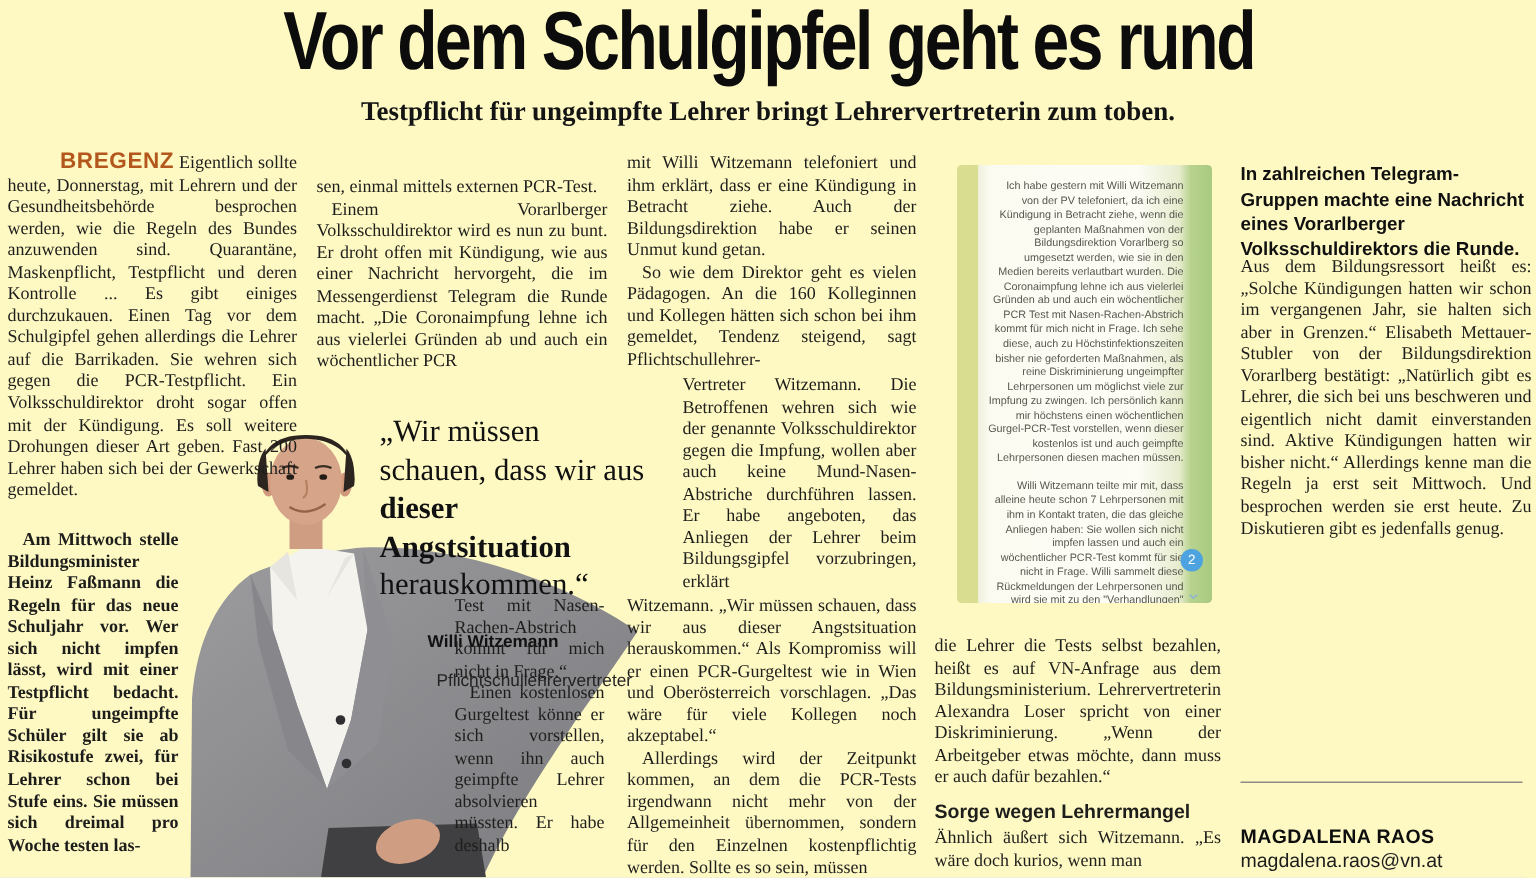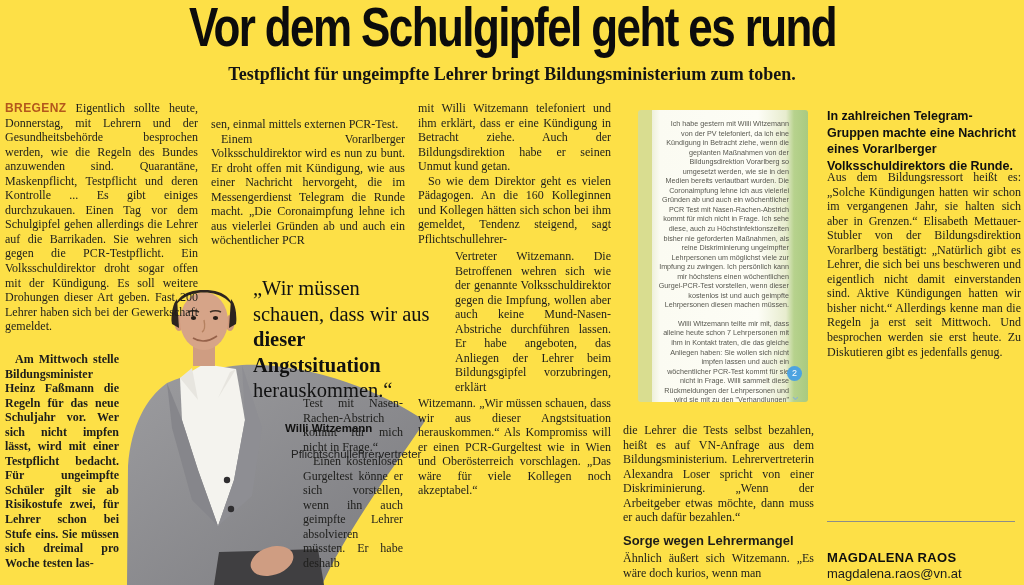--- a/index.html
+++ b/index.html
@@ -1,31 +1,31 @@
 <!DOCTYPE html>
 <html lang="de"><head>
 <meta charset="utf-8">
 <style>
   html,body{margin:0;padding:0;background:#e9e8e5;}
-  #page{position:relative;width:1024px;height:585px;background:#fde047;overflow:hidden;
+  #page{position:relative;width:1024px;height:585px;background:#fef9c3;overflow:hidden;
         font-family:"Liberation Serif",serif;color:#1d1d1b;}
   .abs{position:absolute;}
   
   .headline{top:0;left:0;width:1024px;text-align:center;line-height:1;}
   .headline span{display:inline-block;transform:scaleX(0.8);transform-origin:center;
         font-family:"Liberation Sans",sans-serif;font-weight:700;font-size:55px;
         letter-spacing:-2px;white-space:nowrap;color:#0c0c0c;}
   .subheadline{top:64px;left:0;width:1024px;text-align:center;
         font-family:"Liberation Serif",serif;font-weight:700;font-size:18px;color:#141414;}
   
   .bt{font-size:12px;line-height:14.55px;text-align:justify;overflow:hidden;}
   .bt p{margin:0;}
   .bt p.ind{text-indent:10px;}
-  .tag{font-family:"Liberation Sans",sans-serif;font-weight:700;font-size:12px;
-        color:#b3571c;letter-spacing:0.4px;}
+  .tag{font-family:"Liberation Sans",sans-serif;font-weight:700;font-size:15px;
+        color:#b3571c;letter-spacing:0.4px;margin-left:35px;}
   .c1a{left:5px;top:101px;width:193px;height:251px;}
   .c1b{left:5px;top:352px;width:114px;height:233px;font-weight:bold;}
   .c2a{left:211px;top:101px;width:194px;height:149px;margin-top:16px;}
   .c2b{left:303px;top:396px;width:100px;height:189px;}
   .c3a{left:418px;top:101px;width:193px;height:148px;font-family:Liberation Serif, serif;}
   .c3b{left:455px;top:249px;width:156px;height:147px;}
   .c3c{left:418px;top:396px;width:193px;height:189px;}
   .c4a{left:623px;top:423px;width:191px;height:162px;}
   .c5a{left:827px;top:170px;width:194px;height:348px;}
   .subhead{font-family:"Liberation Sans",sans-serif;font-weight:700;font-size:13px;
@@ -63,21 +63,21 @@
   .photo{left:122px;top:268px;width:312px;height:317px;}
 </style>
 </head>
 <body>
 
 <div id="page">
 
   <div class="abs headline">
     <span>Vor dem Schulgipfel geht es rund</span>
   </div>
-  <div class="abs subheadline">Testpflicht für ungeimpfte Lehrer bringt Bildungsministerium zum toben.</div>
+  <div class="abs subheadline">Testpflicht für ungeimpfte Lehrer bringt Lehrervertreterin zum toben.</div>
 
   <div class="abs photo">
     <svg width="312" height="317" viewBox="0 0 312 317" xmlns="http://www.w3.org/2000/svg">
       <defs>
         <linearGradient id="jk" x1="0" y1="0" x2="1" y2="1">
           <stop offset="0" stop-color="#9c9c9f"></stop>
             <stop offset="1" stop-color="#7b7b7f"></stop>
         </linearGradient>
       </defs>
 
@@ -144,20 +144,21 @@
 
   <div class="abs bt c3a">
     <p>mit Willi Witzemann telefoniert und ihm erklärt, dass er eine Kündigung in Betracht ziehe. Auch der Bildungsdirektion habe er seinen Unmut kund getan.</p>
     <p class="ind">So wie dem Direktor geht es vielen Pädagogen. An die 160 Kolleginnen und Kollegen hätten sich schon bei ihm gemeldet, Tendenz steigend, sagt Pflichtschullehrer-</p>
   </div>
   <div class="abs bt c3b">
     <p>Vertreter Witzemann. Die Betroffenen wehren sich wie der genannte Volksschuldirektor gegen die Impfung, wollen aber auch keine Mund-Nasen-Abstriche durchführen lassen. Er habe angeboten, das Anliegen der Lehrer beim Bildungsgipfel vorzubringen, erklärt</p>
   </div>
   <div class="abs bt c3c">
     <p>Witzemann. „Wir müssen schauen, dass wir aus dieser Angstsituation herauskommen.“ Als Kompromiss will er einen PCR-Gurgeltest wie in Wien und Oberösterreich vorschlagen. „Das wäre für viele Kollegen noch akzeptabel.“</p>
+    <p class="ind">Allerdings wird der Zeitpunkt kommen, an dem die PCR-Tests irgendwann nicht mehr von der Allgemeinheit übernommen, sondern für den Einzelnen kostenpflichtig werden. Sollte es so sein, müssen</p>
   </div>
 
   <div class="abs telegram">
     <div class="tg-text">
       <p>Ich habe gestern mit Willi Witzemann von der PV telefoniert, da ich eine Kündigung in Betracht ziehe, wenn die geplanten Maßnahmen von der Bildungsdirektion Vorarlberg so umgesetzt werden, wie sie in den Medien bereits verlautbart wurden. Die Coronaimpfung lehne ich aus vielerlei Gründen ab und auch ein wöchentlicher PCR Test mit Nasen-Rachen-Abstrich kommt für mich nicht in Frage. Ich sehe diese, auch zu Höchstinfektionszeiten bisher nie geforderten Maßnahmen, als reine Diskriminierung ungeimpfter Lehrpersonen um möglichst viele zur Impfung zu zwingen. Ich persönlich kann mir höchstens einen wöchentlichen Gurgel-PCR-Test vorstellen, wenn dieser kostenlos ist und auch geimpfte Lehrpersonen diesen machen müssen.</p>
       <p>Willi Witzemann teilte mir mit, dass alleine heute schon 7 Lehrpersonen mit ihm in Kontakt traten, die das gleiche Anliegen haben: Sie wollen sich nicht impfen lassen und auch ein wöchentlicher PCR-Test kommt für sie nicht in Frage. Willi sammelt diese Rückmeldungen der Lehrpersonen und wird sie mit zu den "Verhandlungen" beim Schulgipfel am 26. August mit LR Schöbi-Fink, Bildungsdirektion</p>
     </div>
     <div class="tg-badge">2</div>
     <div class="tg-chevron">⌄</div>
   </div>

